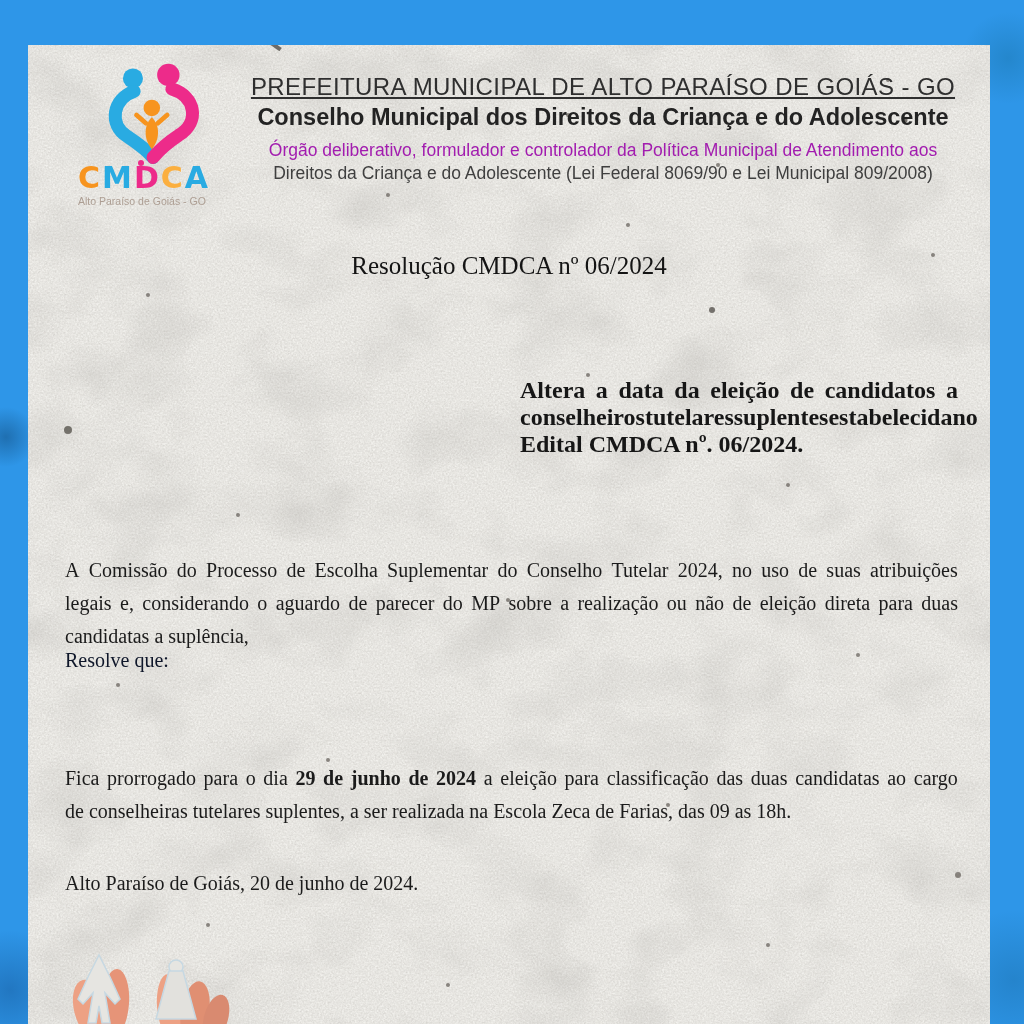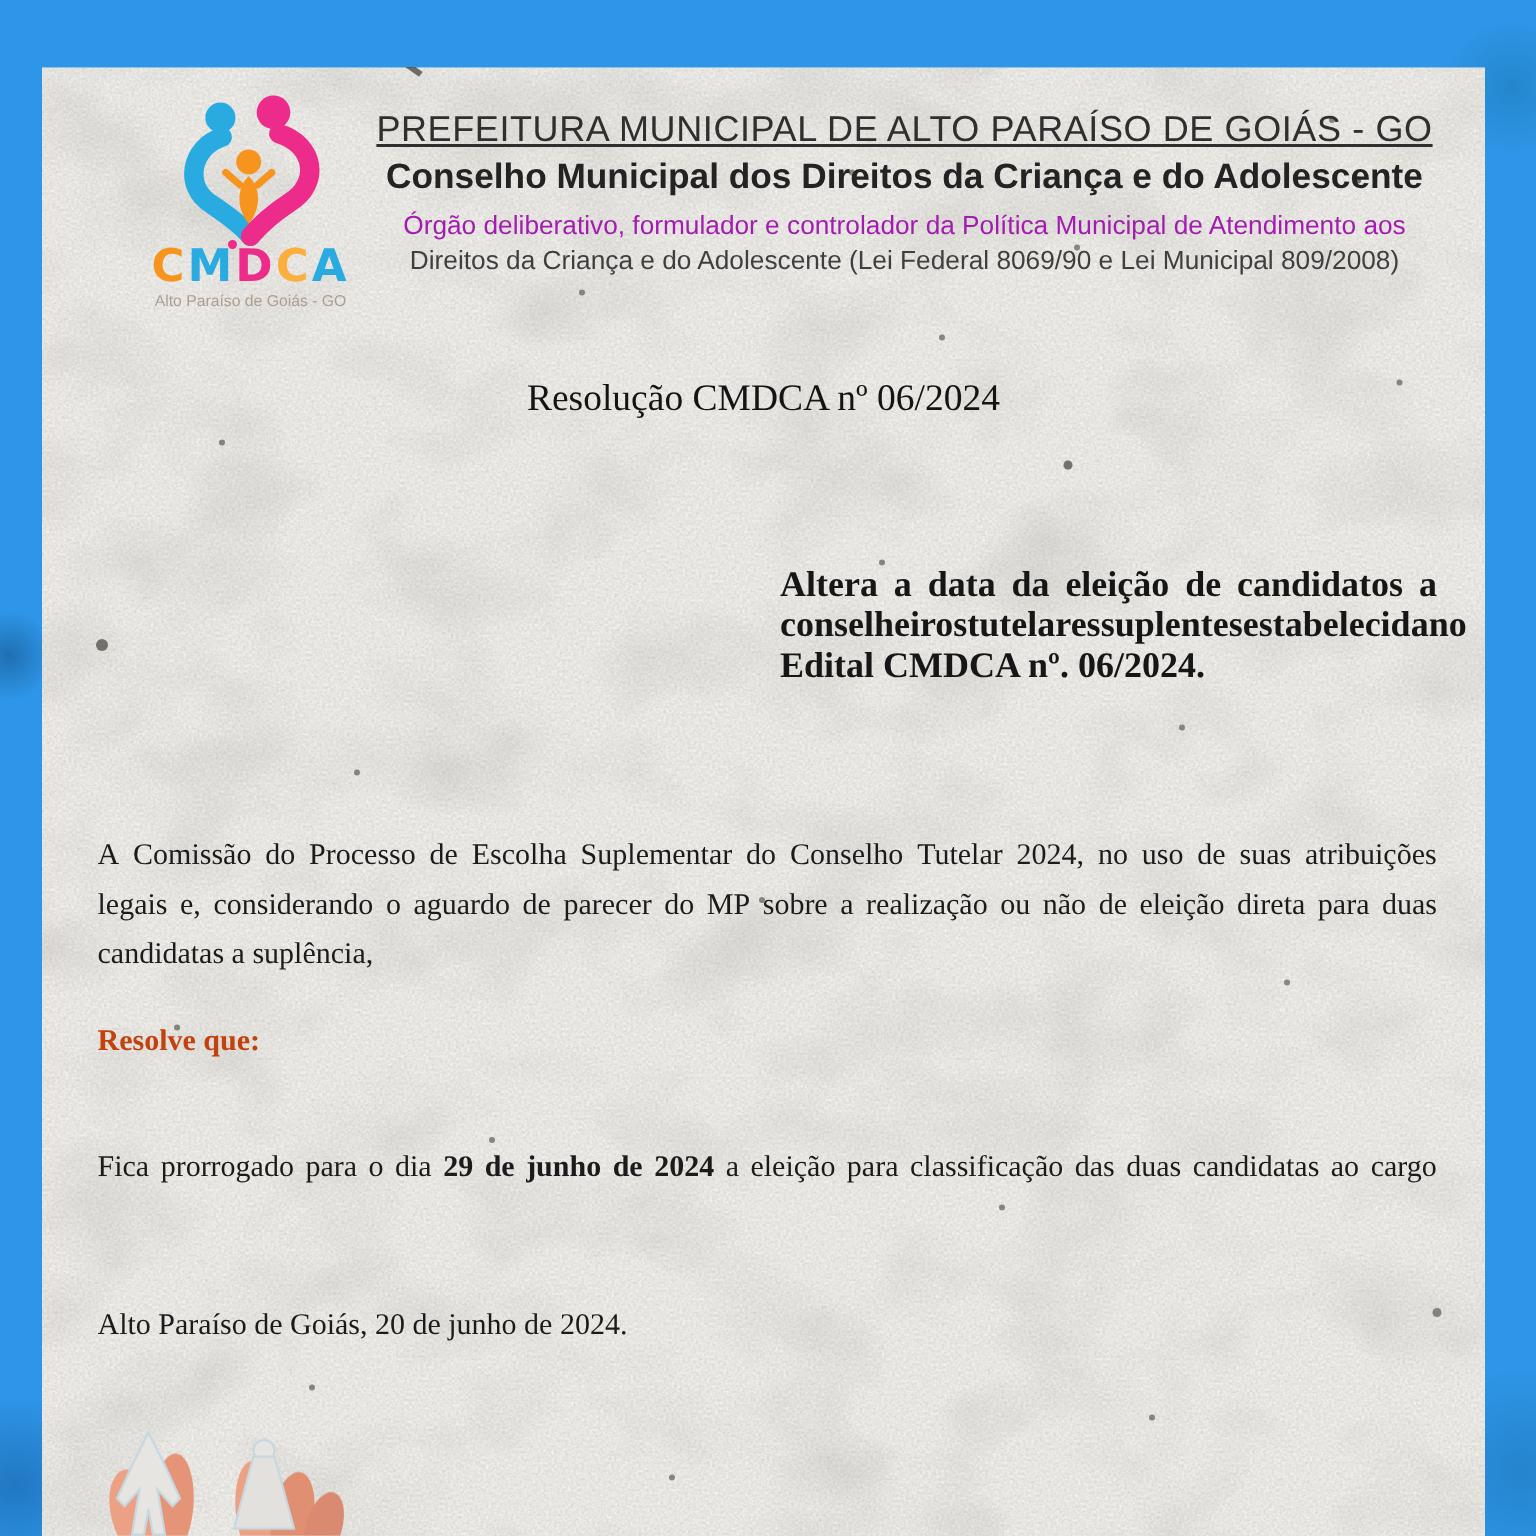--- a/index.html
+++ b/index.html
@@ -15,41 +15,41 @@
   }
   .paper{position:absolute;left:28px;top:45px;width:962px;height:979px;background:#F2F1ED;}
   .tex{position:absolute;left:0;top:0;width:100%;height:100%;pointer-events:none;}
   .abs{position:absolute;}
   .sans{font-family:"Liberation Sans","DejaVu Sans",sans-serif;}
   .jline{display:flex;justify-content:space-between;}
   .jline span{white-space:pre;}
   .b{font-weight:700;}
 
   
-  .logo{left:64px;top:18px;width:150px;height:132px;text-align:center;}
+  .logo{left:50px;top:18px;width:150px;height:132px;text-align:left;}
   .logo-heart{display:block;margin:0 auto;}
   .logo-acronym{position:relative;font-family:"DejaVu Sans","Liberation Sans",sans-serif;
     font-weight:700;font-size:30px;line-height:30px;letter-spacing:2px;margin-top:-4px;}
   .logo-acronym .mdot{position:absolute;width:6px;height:6px;border-radius:50%;
     background:#ED2B8A;left:60px;top:-3px;}
   .logo-sub{font-family:"Liberation Sans","DejaVu Sans",sans-serif;font-size:10.5px;margin-top:2px;}
 
   
   .hdr{left:205px;top:26px;width:740px;text-align:center;color:#2f2f2f;}
   .hdr-l1{font-size:24px;line-height:31px;letter-spacing:.4px;white-space:nowrap;text-decoration:underline;}
   .hdr-l2{font-size:23.5px;line-height:30px;font-weight:700;color:#232323;white-space:nowrap;}
   .hdr-l3{font-size:17.5px;line-height:23px;color:#a21caf;margin-top:7px;white-space:nowrap;}
   .hdr-l4{font-size:17.5px;line-height:23px;color:#3f3f3f;white-space:nowrap;}
 
   .doc-title{left:0;top:207px;width:100%;text-align:center;font-weight:400;font-size:25px;color:#141414;}
 
   .summary{left:492px;top:332px;width:438px;font-weight:700;font-size:24px;line-height:27px;color:#161616;}
   .para{left:37px;width:893px;font-size:20px;line-height:33px;color:#1b1b1b;}
   .para1{top:509px;}
-  .resolve{left:37px;top:638px;font-weight:700;font-size:20px;color:#c2410c;}
+  .resolve{left:37px;top:604px;font-weight:400;font-size:20px;color:#0f172a;}
   .para2{top:717px;}
   .dateline{left:37px;top:827px;font-size:20px;color:#1b1b1b;}
 
   .photo{left:24px;top:906px;width:195px;height:73px;overflow:hidden;}
 </style>
 </head>
 <body>
 
 <div class="canvas">
   <div class="paper">
@@ -201,20 +201,21 @@
           <span>a</span>
           <span>eleição</span>
           <span>para</span>
           <span>classificação</span>
           <span>das</span>
           <span>duas</span>
           <span>candidatas</span>
           <span>ao</span>
           <span>cargo</span>
         </div>
+      <div>de conselheiras tutelares suplentes, a ser realizada na Escola Zeca de Farias, das 09 as 18h.</div>
     </div>
 
     <div class="abs dateline">Alto Paraíso de Goiás, 20 de junho de 2024.</div>
 
     <div class="abs photo">
       <svg viewBox="0 0 195 73" width="195" height="73">
         <ellipse cx="38" cy="58" rx="16" ry="30" transform="rotate(-14 38 58)" fill="#EDA184"></ellipse>
         <ellipse cx="63" cy="52" rx="14" ry="34" transform="rotate(4 63 52)" fill="#E69478"></ellipse>
         <ellipse cx="118" cy="55" rx="13" ry="32" transform="rotate(-4 118 55)" fill="#EDA184"></ellipse>
         <ellipse cx="143" cy="60" rx="14" ry="30" transform="rotate(10 143 60)" fill="#E08F72"></ellipse>

